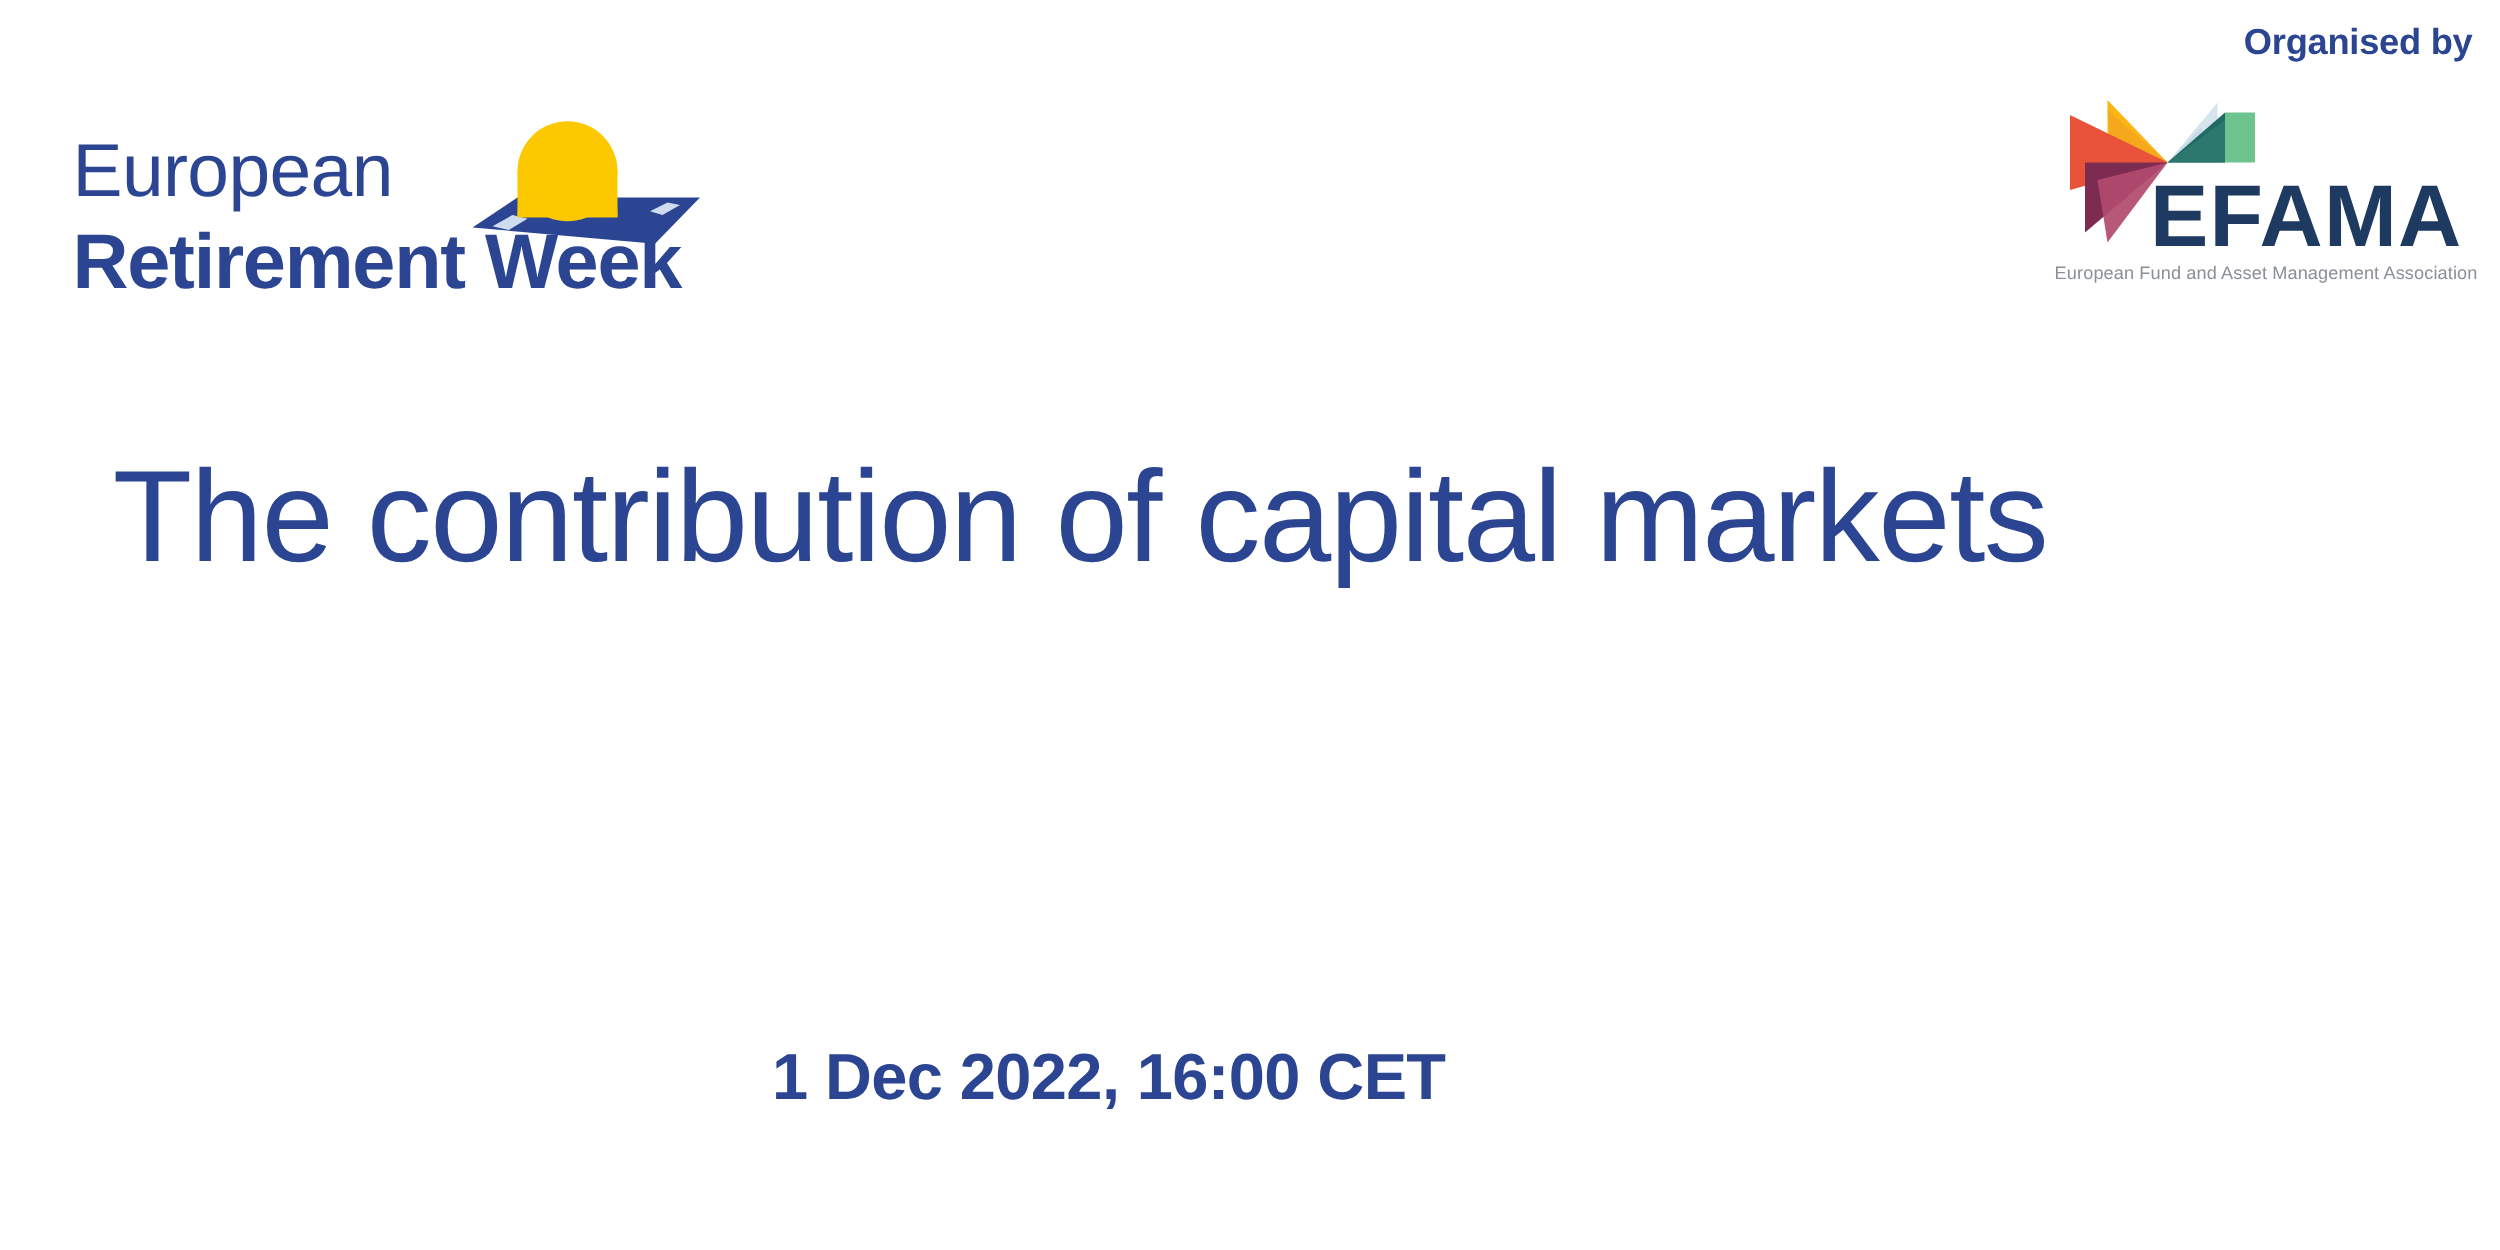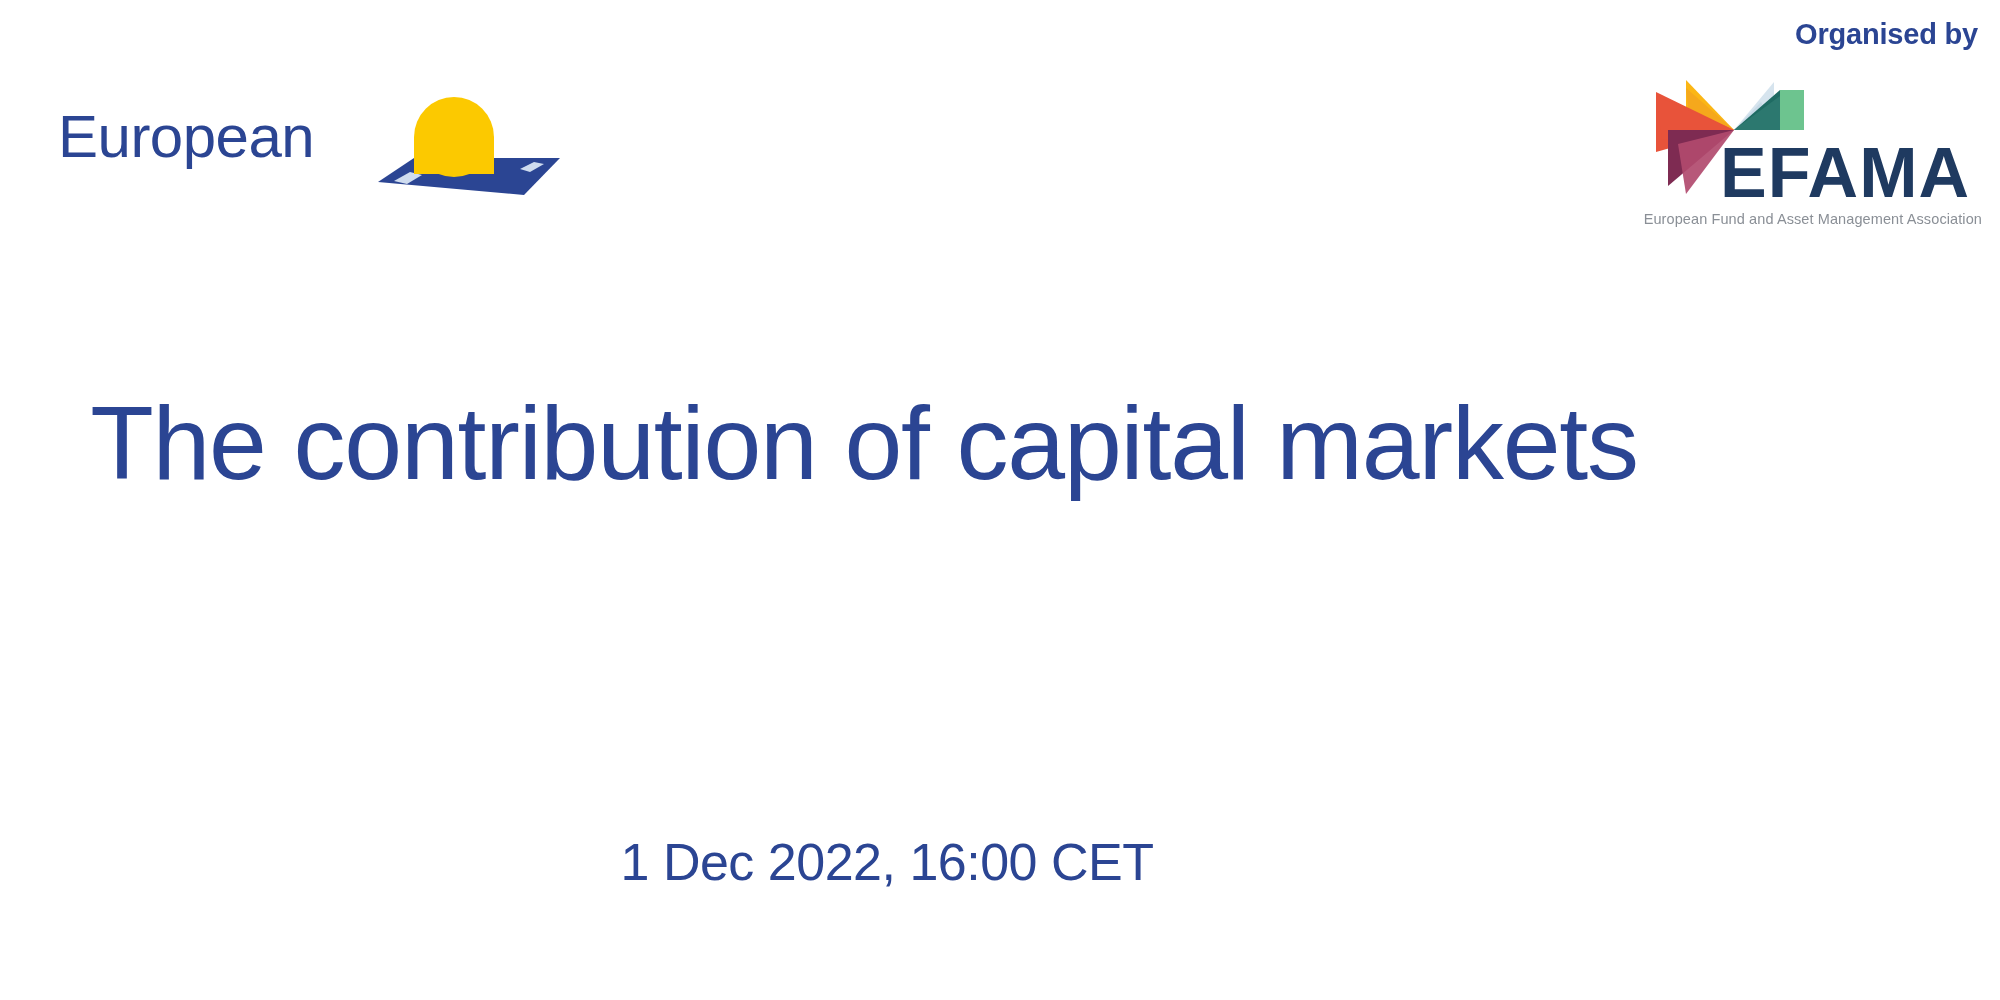--- a/index.html
+++ b/index.html
@@ -114,56 +114,56 @@
     text-align: center;
   }
 
   
   .title-wrap {
     position: absolute;
     left: 0;
     top: 350px;
     width: 1728px;
     text-align: center;
-    margin-top: 29px;
   }
   .title-line {
     font-family: "Liberation Sans", sans-serif;
     font-size: 104px;
     font-weight: 400;
     color: #2B4593;
     line-height: 128px;
     letter-spacing: -1.2px;
     white-space: nowrap;
   }
 
   
   .date-line {
     position: absolute;
     left: 0;
     top: 832px;
     width: 1774px;
     text-align: center;
     font-family: "Liberation Sans", sans-serif;
     font-size: 52px;
-    font-weight: 400;
+    font-weight: 700;
     color: #2B4593;
     letter-spacing: -0.5px;
     white-space: nowrap;
   }
 </style>
 </head>
 <body>
 
 <div class="slide">
 
   <div class="erw-logo">
 
     <div class="erw-line1">European</div>
 
+    <div class="erw-line2">Retirement Week</div>
 
     <div class="erw-sun">
       <svg width="190" height="110" viewBox="0 0 190 110" xmlns="http://www.w3.org/2000/svg">
 
         <polygon points="4,92 40,68 186,68 150,105" fill="#2B4593"></polygon>
 
         <polygon points="20,91 36,82 48,85 33,94" fill="#CFDCEF"></polygon>
         <polygon points="146,79 160,72 170,74 156,82" fill="#CFDCEF"></polygon>
 
         <path d="M 40 82 A 40 40 0 0 1 120 82 L 120 84 L 40 84 Z" fill="#FCC900"></path>

